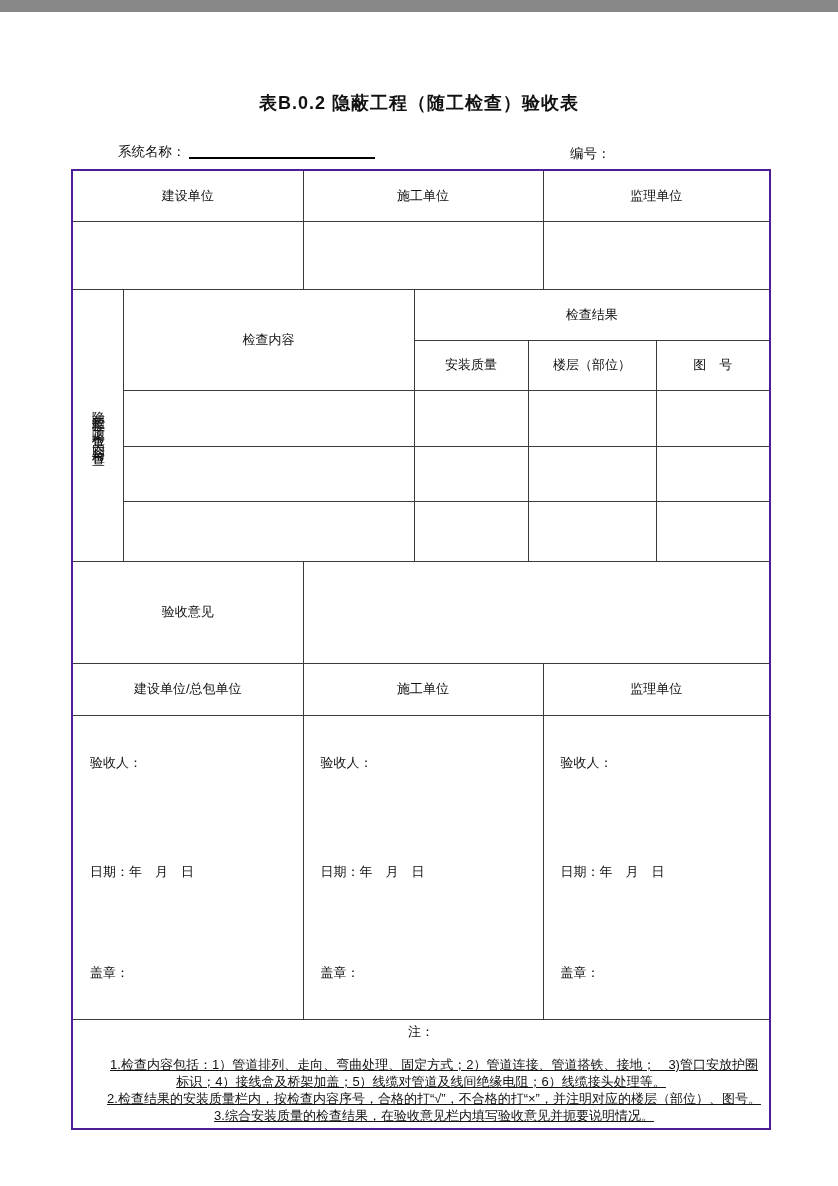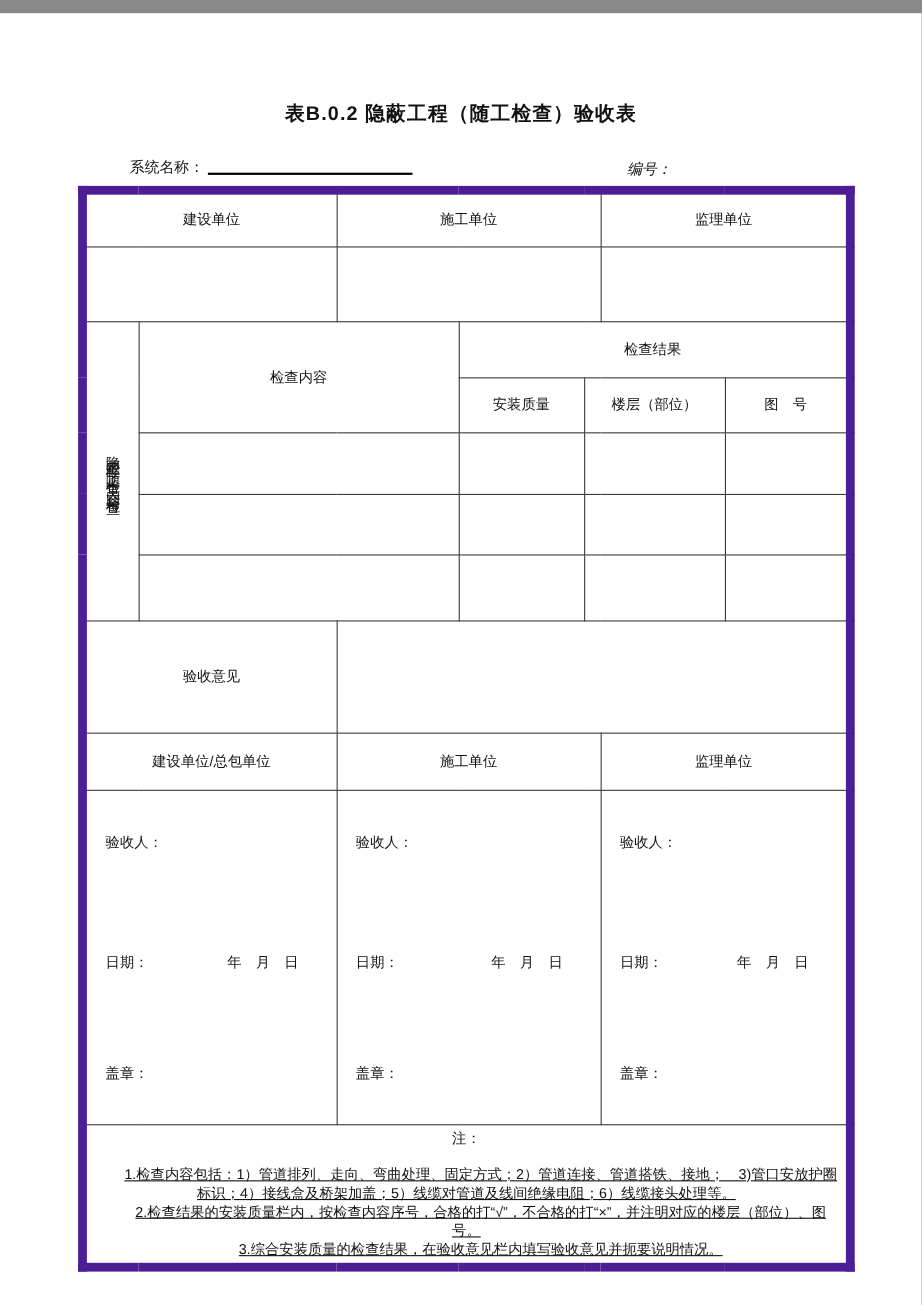--- a/index.html
+++ b/index.html
@@ -32,29 +32,28 @@
     display: inline-block;
     width: 186px;
     height: 16px;
     border-bottom: 2px solid #000;
     margin-left: 3px;
   }
   .meta-right {
     position: absolute;
     top: 133px; left: 570px;
     font-size: 13.5px;
-    font-style: italic;
   }
   table.form-table {
     position: absolute;
     left: 71px; top: 157px;
     width: 698px;
     border-collapse: collapse;
     table-layout: fixed;
-    border: 8px solid #4c1d95;
+    border: 2px solid #4c1d95;
   }
   table.form-table td {
     border: 1px solid #3a3a3a;
     font-size: 13px;
     text-align: center;
     vertical-align: middle;
     font-weight: 400;
   }
   td.side-cell { padding: 4px 0; }
   .v-label {
@@ -62,21 +61,21 @@
     writing-mode: vertical-rl;
     text-orientation: mixed;
     letter-spacing: 3px;
     font-size: 13px;
     line-height: 1.1;
   }
   td.sig-cell { position: relative; vertical-align: top; padding: 12px; }
   .sig-name  { position: absolute; top: 38px;  left: 17px; font-size: 13px; }
   .sig-date-row {
     position: absolute; top: 147px; left: 17px; right: 34px;
-    display: flex; justify-content: space-between; font-size: 13px;
+    display: flex; font-size: 13px;
   }
   .sig-seal  { position: absolute; top: 248px; left: 17px; font-size: 13px; text-align: center; }
   td.notes-cell {
     text-align: left;
     vertical-align: top;
     padding: 3px 7px 4px 7px;
     font-size: 12.5px;
     line-height: 1.32;
   }
   .note-label { margin-bottom: 16px; }

